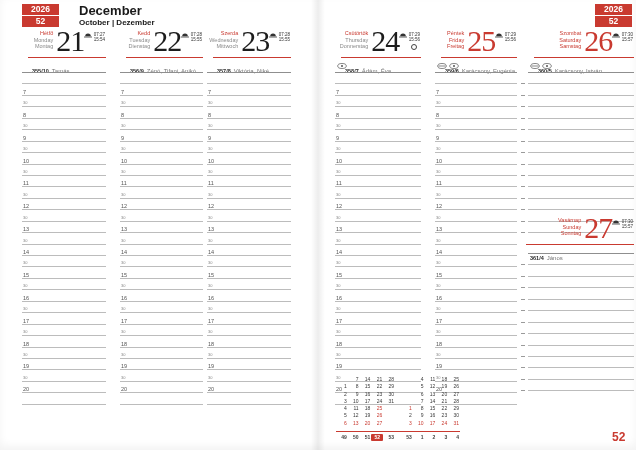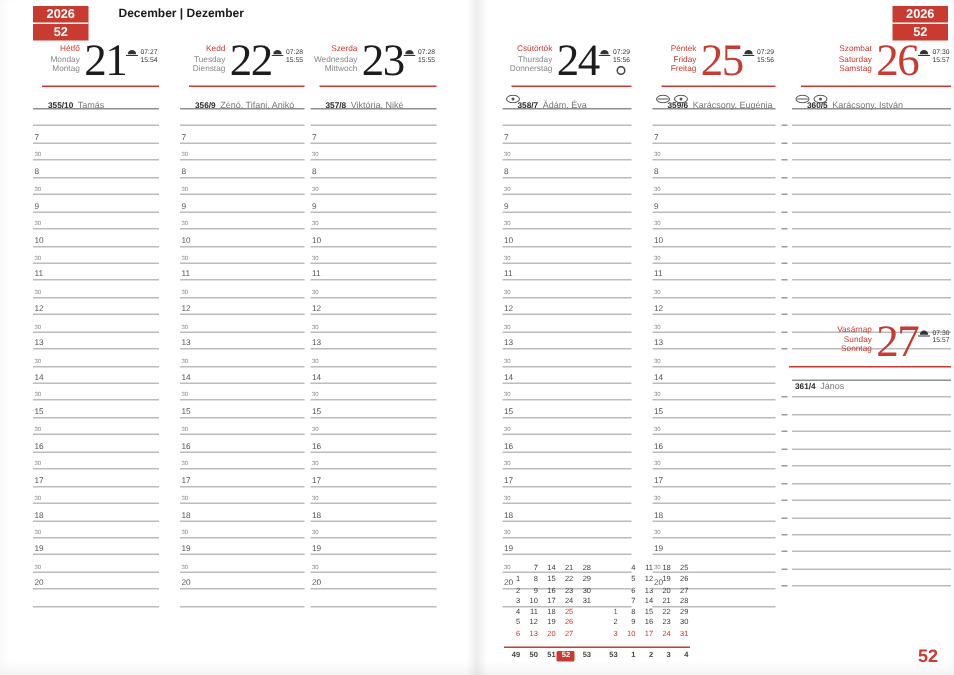--- a/index.html
+++ b/index.html
@@ -55,21 +55,22 @@
 <body>
 
 <div class="sheet">
   <div class="seam"></div>
 
   <div class="badge left" style="background: rgb(201, 58, 48);">
     <span class="yr">2026</span>
     <span class="wk">52</span>
   </div>
   <div class="title">
-    <div class="s">December | Dezember</div>
+    <div class="m">December</div>
+    <div class="s">October | Dezember</div>
   </div>
   <div class="badge right" style="background: rgb(201, 58, 48);">
     <span class="yr">2026</span>
     <span class="wk">52</span>
   </div>
 
   <div id="columns">
       <div class="dhead" style="left: 22px; width: 84px; top: 28px;">
         <div class="toprow">
           <div class="names">

